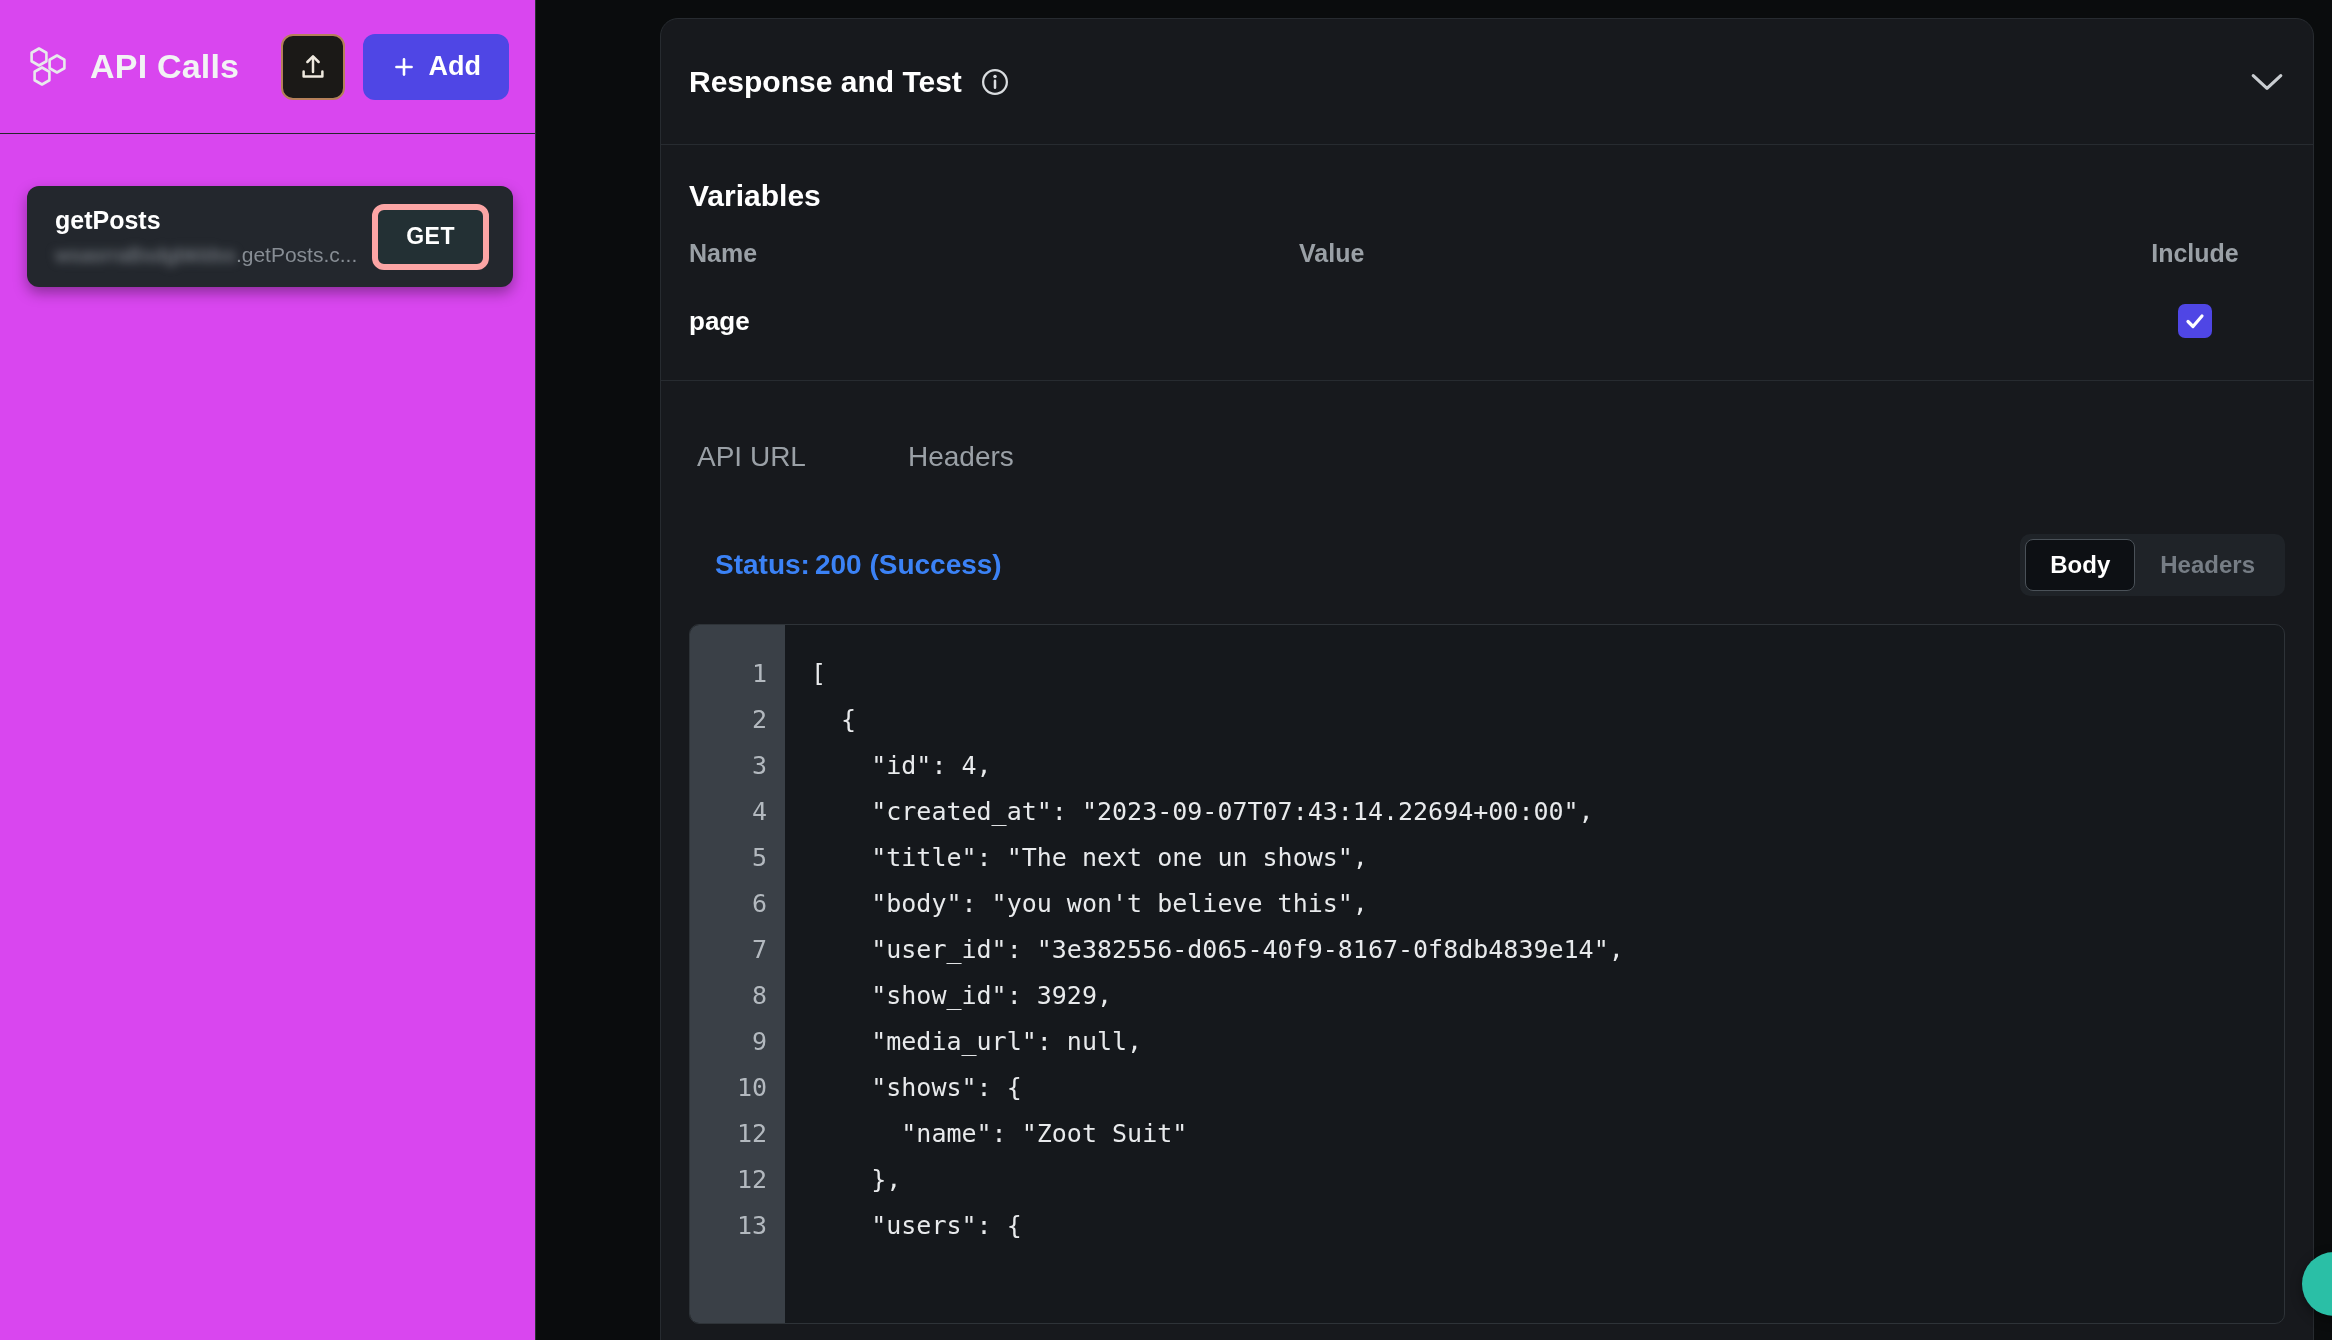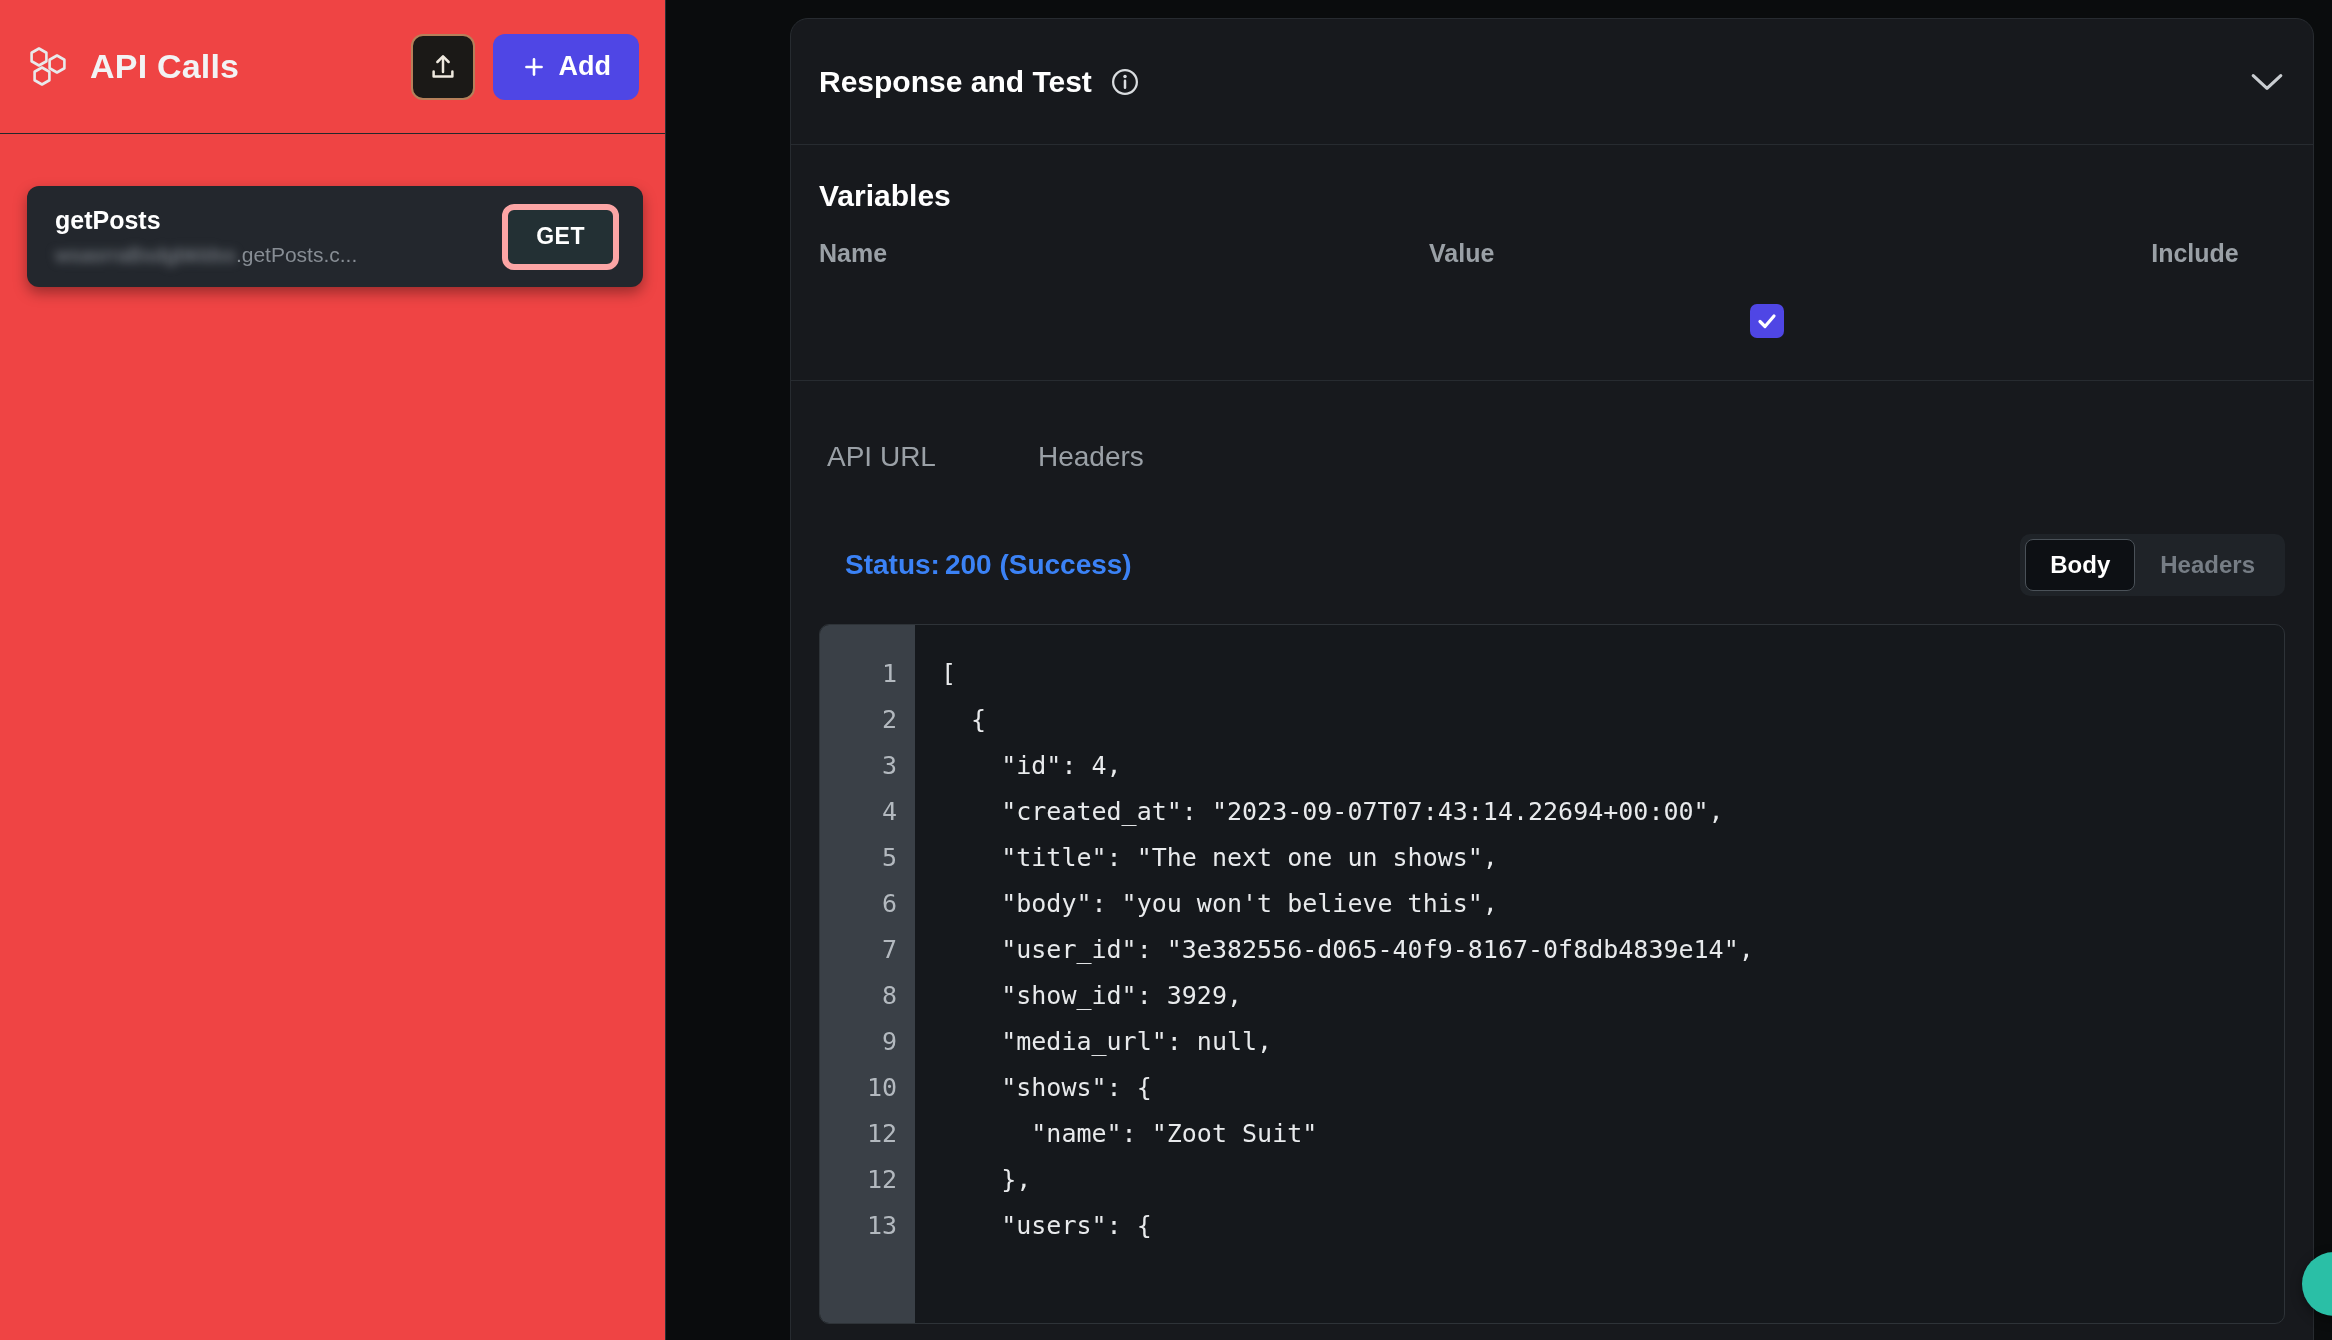--- a/index.html
+++ b/index.html
@@ -6,22 +6,22 @@
   html, body { width: 2332px; height: 1340px; overflow: hidden; }
   body {
     background: #0a0c0d;
     font-family: "Liberation Sans", sans-serif;
     color: #e7e9ea;
   }
   .app { display: flex; width: 100%; height: 100%; }
 
   
   .sidebar {
-    width: 666px; height: 100%;
-    background: #ef4444;
+    width: 536px; height: 100%;
+    background: #d946ef;
     border-right: 1px solid #2b2f34;
     flex: none;
   }
   .sidebar-header {
     height: 134px;
     display: flex; align-items: center;
     padding: 0 26px;
     border-bottom: 1px solid #24282c;
     gap: 18px;
   }
@@ -254,20 +254,21 @@
 
         <h3 class="section-heading variables-heading">Variables</h3>
 
         <div class="var-grid var-head">
           <span>Name</span>
           <span>Value</span>
           <span class="col-include">Include</span>
         </div>
 
         <div class="var-grid var-row">
+          <span class="var-name">page</span>
           <span></span>
           <span class="cell-include">
             <button class="checkbox">
               <span style="display:flex">
                 <svg width="24" height="24" viewBox="0 0 24 24" fill="none" stroke="#fff" stroke-width="3.2" stroke-linecap="round" stroke-linejoin="round">
                   <path d="M5 12.5 L10 17.5 L19 7"></path>
                 </svg>
               </span>
             </button>
           </span>

